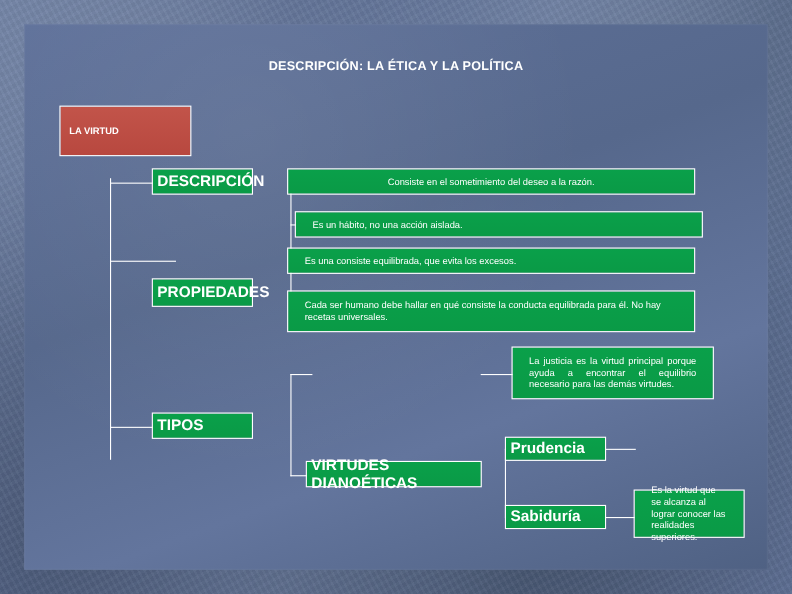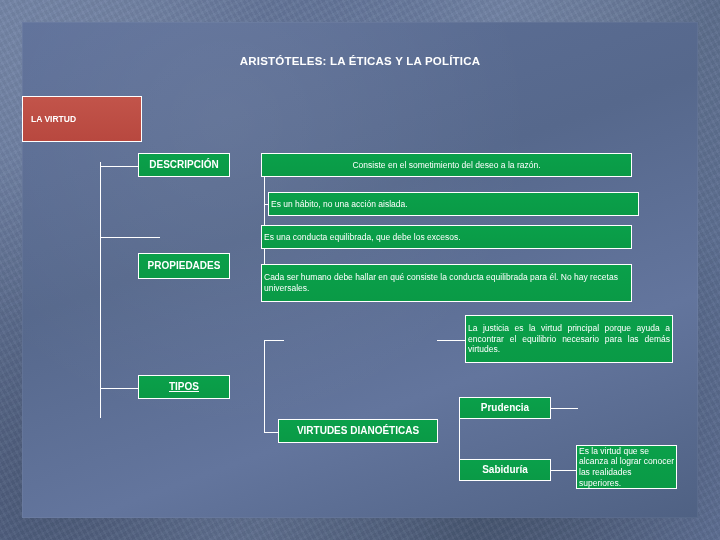--- a/index.html
+++ b/index.html
@@ -45,51 +45,52 @@
     position:absolute;box-sizing:border-box;
     display:flex;align-items:center;
     color:#ffffff;font-size:9px;line-height:1.25;
   }
   .node.center{justify-content:center;text-align:center;}
   .node span{display:block;width:100%;}
 
   .nd-label{
     background:linear-gradient(#0aa04a,#0a9a46);
     border:1px solid #ffffff;
-    font-weight:bold;font-size:10px;
-    justify-content:center;text-align:center;
+    font-weight:bold;font-size:14px;
+    justify-content:center;text-align:left;
     padding:3px 4px;
   }
   .nd-text{
     background:linear-gradient(#0aa04a,#0a9a46);
     border:1px solid #ffffff;
-    padding:4px 2px;font-size:8.5px;
+    padding:4px 15px;font-size:8.5px;
   }
   .nd-virtud{
     background:linear-gradient(#c2544a,#b8483f);
     border:1px solid #ffffff;
     font-weight:bold;font-size:8.5px;
     padding:4px 8px;
+    margin-left:32px;
   }
 
   .just{ text-align:justify; }
 
   .ln{position:absolute;background:#ffffff;}
   .vl{width:1px;}
   .hl{height:1px;}
 </style>
 </head>
 <body>
 
 <div id="bg"></div>
 
 <div id="panel">
   <div id="content">
 
-    <div class="title">ARISTÓTELES: LA ÉTICAS Y LA POLÍTICA</div>
+    <div class="title">DESCRIPCIÓN: LA ÉTICA Y LA POLÍTICA</div>
 
     <div class="ln vl" style="left:78px;top:140px;width:1px;height:256px;"></div>
     <div class="ln hl" style="left:78px;top:144px;width:60px;height:1px;"></div>
     <div class="ln hl" style="left:78px;top:215px;width:60px;height:1px;"></div>
     <div class="ln hl" style="left:78px;top:366px;width:60px;height:1px;"></div>
 
     <div class="ln vl" style="left:242px;top:144px;width:1px;height:119px;"></div>
     <div class="ln hl" style="left:242px;top:144px;width:20px;height:1px;"></div>
     <div class="ln hl" style="left:242px;top:182px;width:20px;height:1px;"></div>
     <div class="ln hl" style="left:242px;top:215px;width:20px;height:1px;"></div>
@@ -118,31 +119,31 @@
       <span>Consiste en el sometimiento del deseo a la razón.</span>
     </div>
 
     <div class="node nd-label" style="left:116px;top:202px;width:92px;height:26px;margin-top:29px;">
       <span>PROPIEDADES</span>
     </div>
     <div class="node nd-text" style="left:246px;top:170px;width:371px;height:24px;">
       <span>Es un hábito, no una acción aislada.</span>
     </div>
     <div class="node nd-text" style="left:239px;top:203px;width:371px;height:24px;">
-      <span>Es una conducta equilibrada, que debe los excesos.</span>
+      <span>Es una consiste equilibrada, que evita los excesos.</span>
     </div>
     <div class="node nd-text" style="left:239px;top:242px;width:371px;height:38px;">
       <span>Cada ser humano debe hallar en qué consiste la conducta equilibrada para él. No hay recetas universales.</span>
     </div>
 
-    <div class="node nd-label" style="left:116px;top:353px;width:92px;height:24px;text-decoration:underline;">
+    <div class="node nd-label" style="left:116px;top:353px;width:92px;height:24px;">
       <span>TIPOS</span>
     </div>
 
-    <div class="node nd-text just" style="left:443px;top:293px;width:208px;height:48px;">
+    <div class="node nd-text just" style="left:443px;top:293px;width:184px;height:48px;">
       <span>La justicia es la virtud principal porque ayuda a encontrar el equilibrio necesario para las demás virtudes.</span>
     </div>
 
     <div class="node nd-label" style="left:256px;top:397px;width:160px;height:24px;">
       <span>VIRTUDES DIANOÉTICAS</span>
     </div>
 
     <div class="node nd-label" style="left:437px;top:375px;width:92px;height:22px;">
       <span>Prudencia</span>
     </div>

